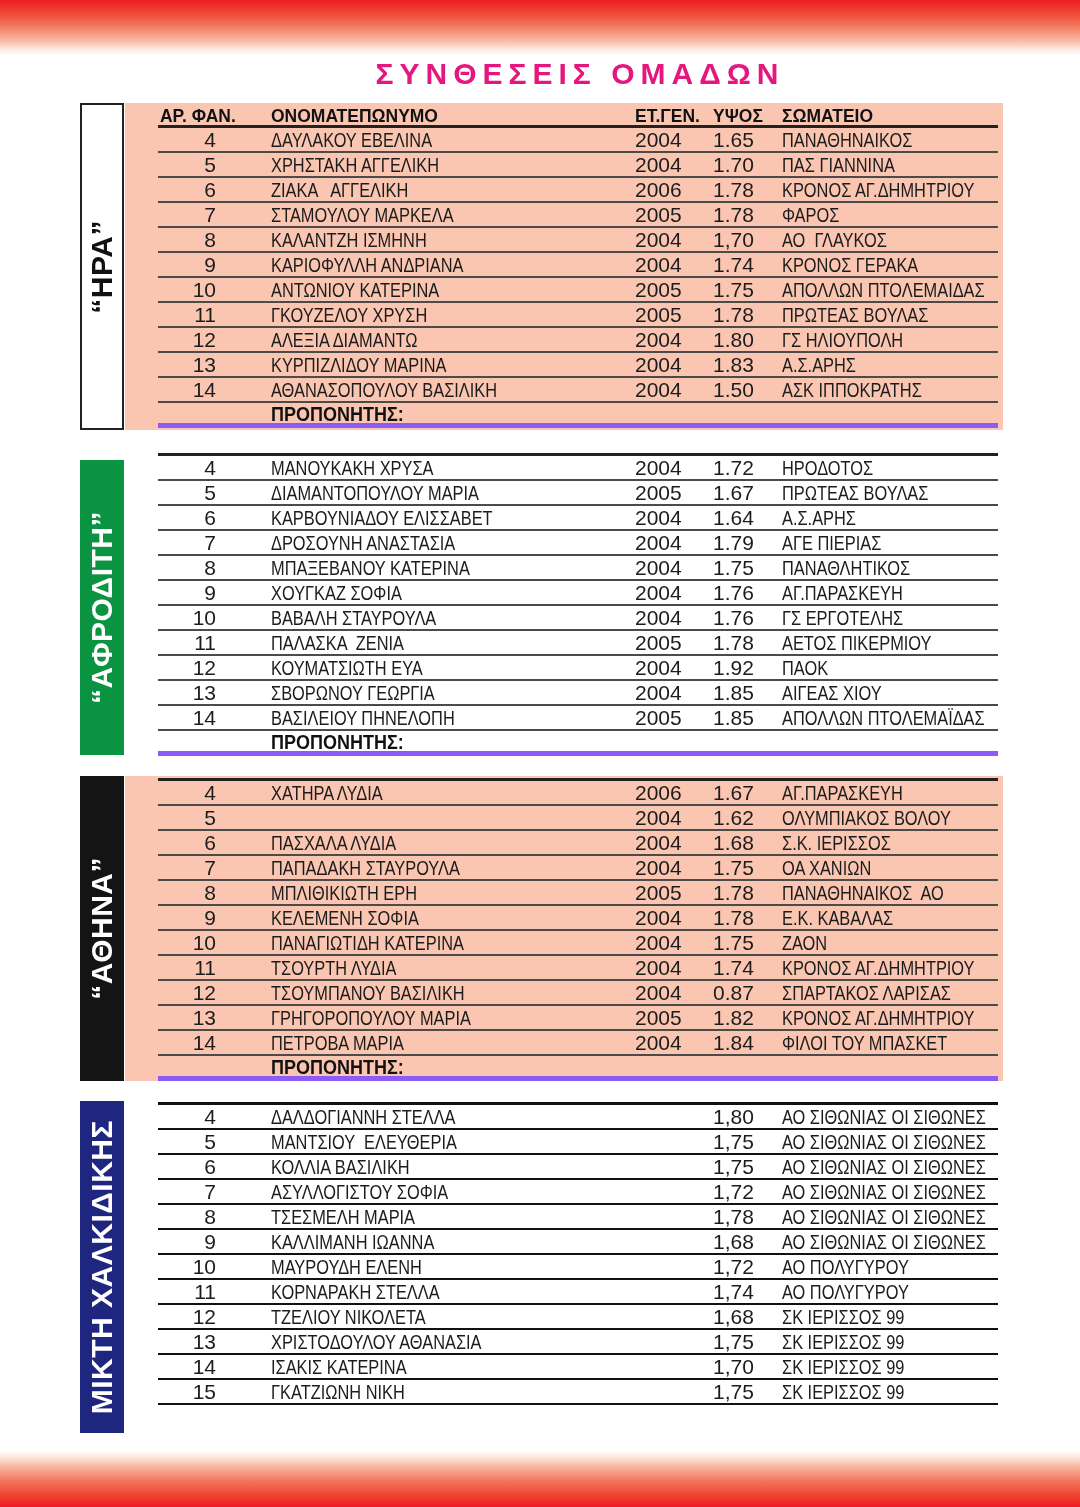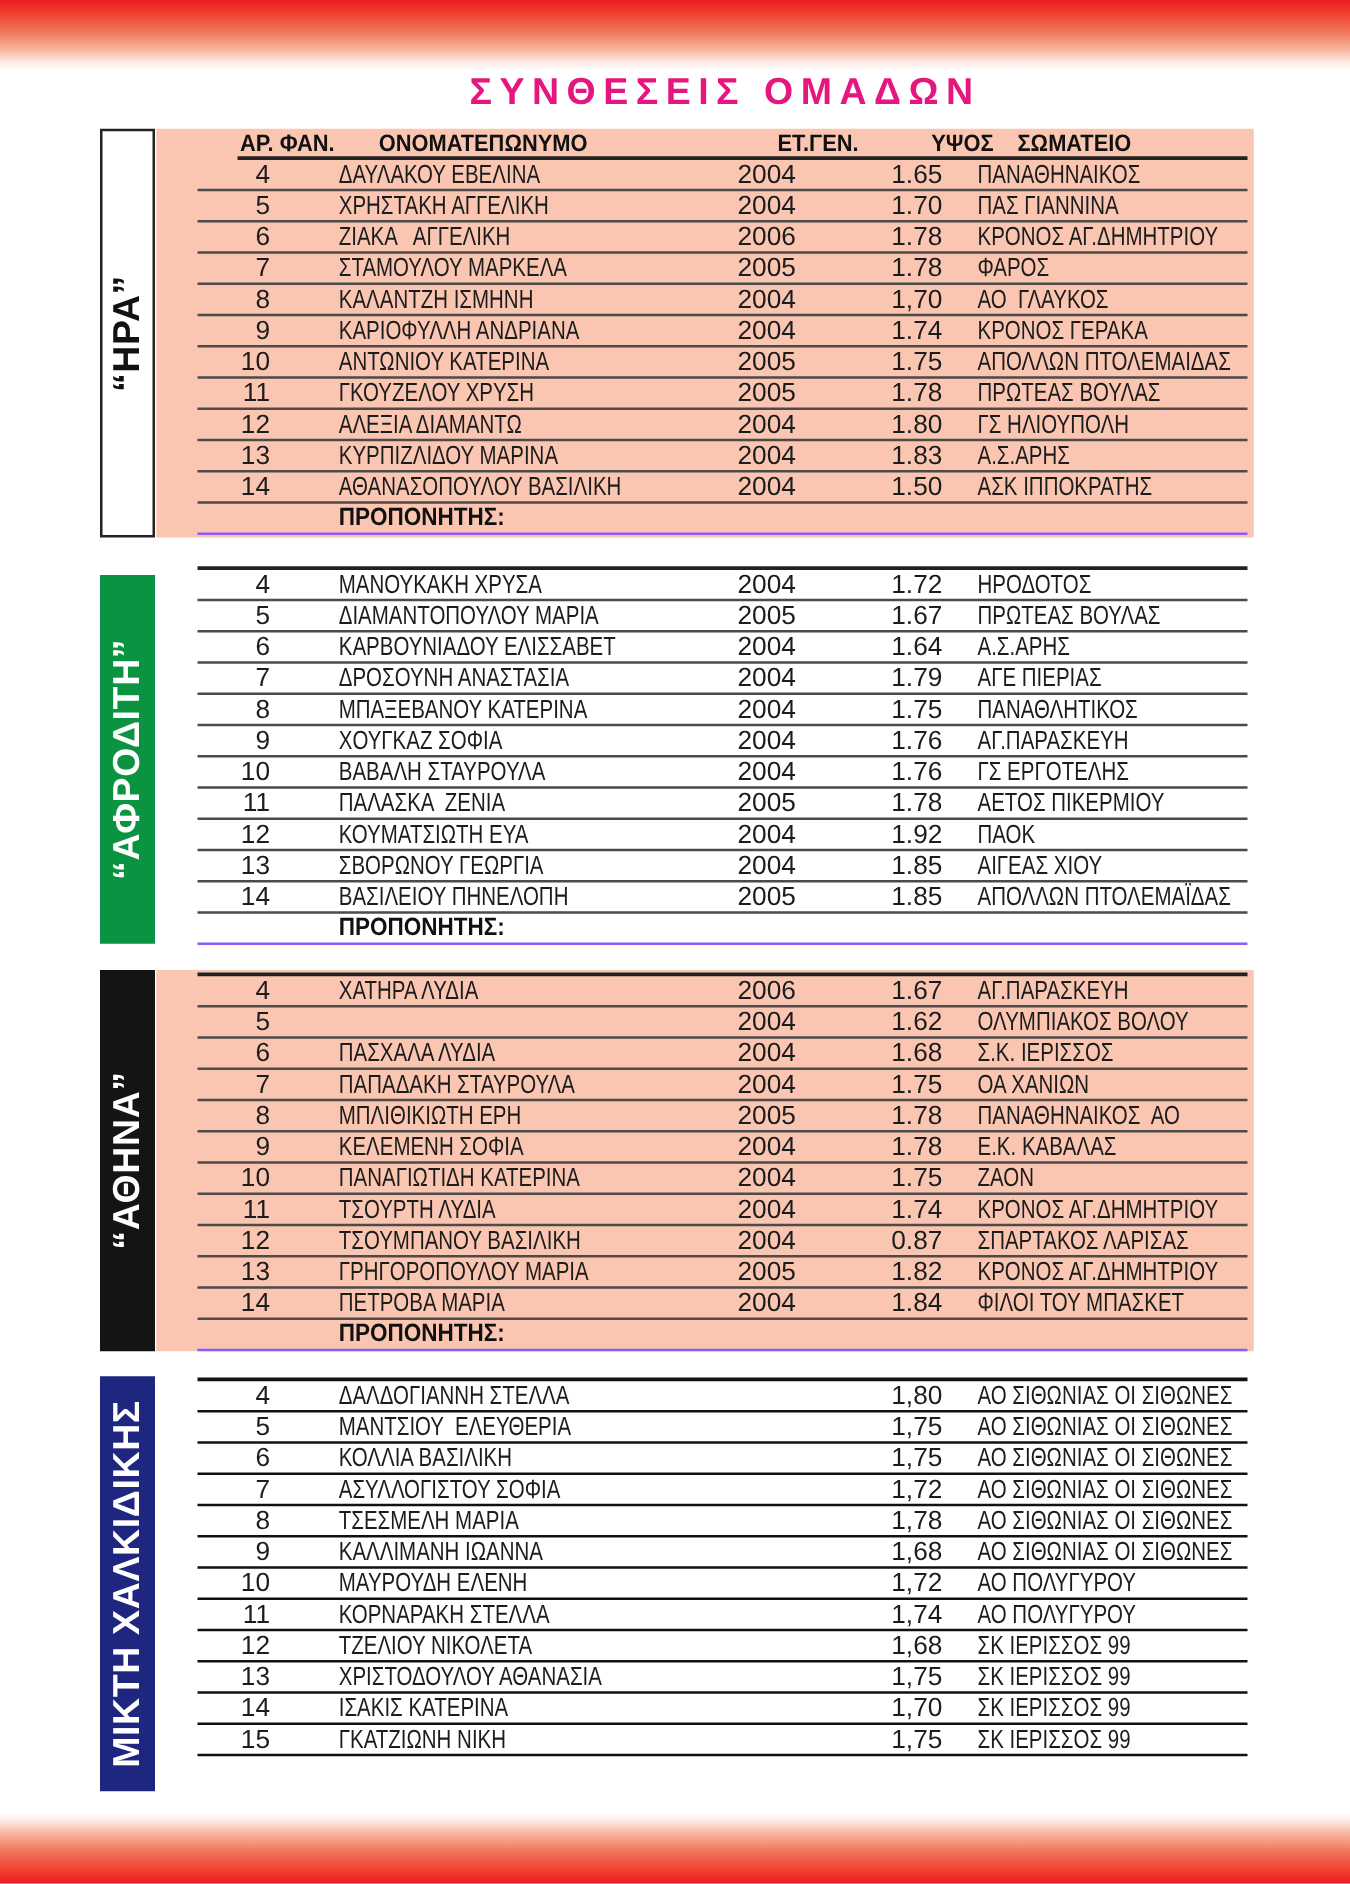--- a/index.html
+++ b/index.html
@@ -39,26 +39,26 @@
   .band2 { top:776px; height:305px; }
 
   .tbl { position:absolute; left:158px; width:840px; }
   .tbl0 { top:103px; }
   .tbl1 { top:453px; border-top:3px solid #222; }
   .tbl2 { top:778px; border-top:3px solid #222; }
   .tbl3 { top:1102px; border-top:3px solid #111; }
 
   .row { position:relative; height:25px; box-sizing:border-box; border-bottom:2px solid #4d4a4a; }
   .tbl3 .row { border-bottom:2.5px solid #111; }
-  .row.header { border-bottom:3px solid #222;margin-left:32px; }
-  .row.coach { border-bottom:2px solid #8b5cf6; }
+  .row.header { border-bottom:3px solid #222; }
+  .row.coach { border-bottom:5px solid #8b5cf6; }
   .cell { position:absolute; top:0; line-height:23px; white-space:pre; font-size:21px; color:#1c1c1c; }
   .c-num { left:0; width:58px; text-align:right; }
   .c-name { left:113px;text-decoration:underline; }
-  .c-year { left:432px;text-align:right; }
+  .c-year { left:477px;text-align:right; }
   .c-height { left:555px; }
   .c-club { left:624px; }
   .cond { display:inline-block; transform-origin:left center; transform:scaleX(0.78); }
   .header .cell { font-size:19px; font-weight:bold; color:#111; line-height:25px; }
   .header .c-num { left:2px; width:auto; text-align:left; }
   .header .cond { transform:scaleX(0.92); }
   .coach .cell { font-size:20px; font-weight:bold; color:#111; }
   .coach .cond { transform:scaleX(0.9); }
 </style>
 </head>

